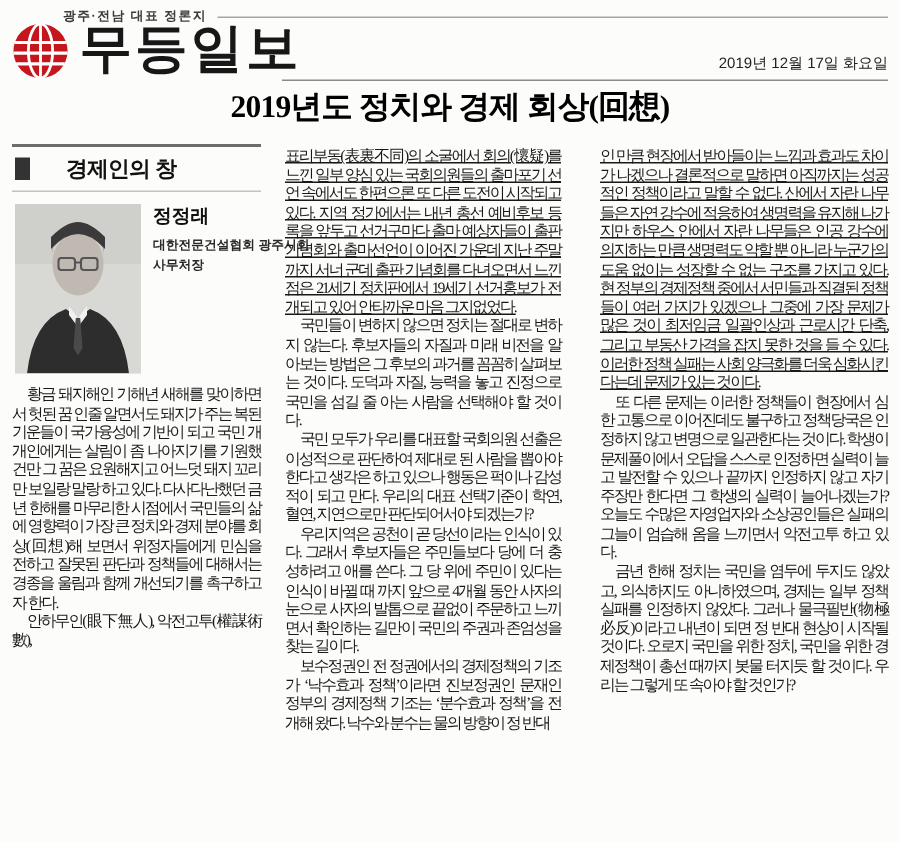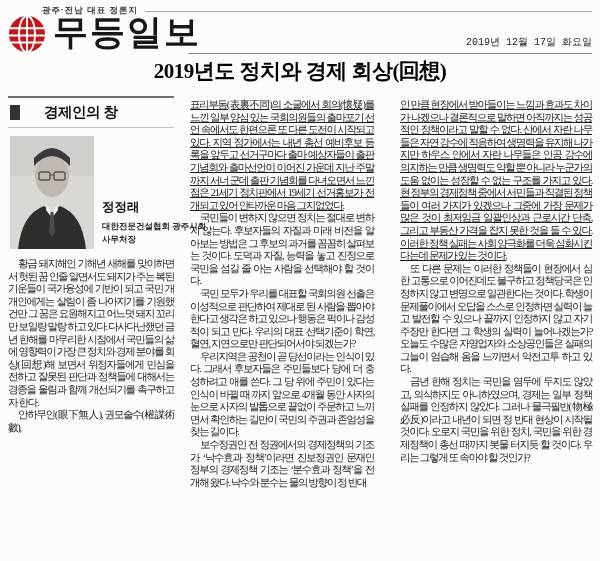--- a/index.html
+++ b/index.html
@@ -12,41 +12,41 @@
 
   
   .masthead{position:absolute;left:8px;top:4px;right:8px;height:54px;}
   .tagline-row{position:absolute;left:34px;top:1px;right:0;display:flex;align-items:center;}
   .tagline{font-family:"Liberation Sans","DejaVu Sans",sans-serif;font-size:8.5px;font-weight:bold;
            color:#3a3a3a;letter-spacing:1px;white-space:nowrap;}
   .tagline-rule{flex:1;border-top:1px solid #a5a5a5;margin-left:7px;height:0;}
   .globe{position:absolute;left:0;top:11px;width:38px;height:38px;}
   .logo-text{position:absolute;left:45px;top:9px;font-size:35px;font-weight:900;
              color:#171717;letter-spacing:2px;line-height:40px;white-space:nowrap;}
-  .date{position:absolute;right:0;top:31px;font-family:Liberation Mono, monospace;
+  .date{position:absolute;right:0;top:31px;font-family:Liberation Sans, sans-serif;
         font-size:10px;color:#222;}
   .masthead-bottom-rule{position:absolute;left:180px;right:0;top:49px;border-top:1px solid #8a8a8a;height:0;}
 
   
   .headline{position:absolute;top:57px;left:0;width:600px;text-align:center;
             font-size:21px;font-weight:bold;color:#000000;letter-spacing:-0.5px;}
 
   
   .body-area{position:absolute;top:96px;left:8px;width:584px;height:463px;display:flex;}
   .colA{width:166px;margin-right:16px;flex:none;}
   .colB{width:184px;margin-right:26px;flex:none;padding-top:3px;}
   .colC{width:192px;flex:none;padding-top:3px;}
 
   .section-head{border-top:2px solid #6d6d6d;border-bottom:1px solid #c2c2c2;
                 padding:5px 0 5px 2px;display:flex;align-items:center;margin-bottom:8px;gap:18px;}
   .sq{width:10px;height:15px;background:#333;flex:none;margin-right:6px;}
   .section-label{font-family:"Liberation Sans","DejaVu Sans",sans-serif;font-weight:bold;
                  font-size:14.5px;color:#111;letter-spacing:-0.5px;white-space:nowrap;}
 
-  .author-block{display:flex;align-items:flex-end;margin:2px 0 9px 2px;}
+  .author-block{display:flex;align-items:flex-start;margin:2px 0 9px 2px;}
   .photo{width:84px;height:113px;flex:none;background:#d8d8d5;overflow:hidden;}
   .caption{margin-left:8px;padding-bottom:3px;white-space:nowrap;
            font-family:"Liberation Sans","DejaVu Sans",sans-serif;}
   .author-name{font-size:12.5px;font-weight:bold;color:#111;margin-bottom:4px;}
   .author-org,.author-title{font-size:8.5px;font-weight:bold;color:#2a2a2a;line-height:13px;}
 
   .body-text{text-align:justify;}
   .para{margin:0;font-size:10.5px;line-height:12.6px;color:#191919;
         letter-spacing:-1.3px;text-indent:10px;word-break:break-all;}
   .para.noindent{text-indent:0;text-decoration:underline;}
@@ -100,21 +100,21 @@
           </svg>
         </div>
         <div class="caption">
           <div class="author-name">정정래</div>
           <div class="author-org">대한전문건설협회 광주시회</div>
           <div class="author-title">사무처장</div>
         </div>
       </div>
       <div class="body-text">
           <p class="para">황금 돼지해인 기해년 새해를 맞이하면서 헛된 꿈 인줄 알면서도 돼지가 주는 복된 기운들이 국가융성에 기반이 되고 국민 개개인에게는 살림이 좀 나아지기를 기원했건만 그 꿈은 요원해지고 어느덧 돼지 꼬리만 보일랑 말랑 하고 있다. 다사다난했던 금년 한해를 마무리한 시점에서 국민들의 삶에 영향력이 가장 큰 정치와 경제 분야를 회상(回想)해 보면서 위정자들에게 민심을 전하고 잘못된 판단과 정책들에 대해서는 경종을 울림과 함께 개선되기를 촉구하고자 한다.</p>
-          <p class="para">안하무인(眼下無人), 권모술수(權謀術數),</p>
+          <p class="para">안하무인(眼下無人), 악전고투(權謀術數),</p>
         </div>
     </div>
 
     <div class="colB body-text">
         <p class="para noindent">표리부동(表裏不同)의 소굴에서 회의(懷疑)를 느낀 일부 양심 있는 국회의원들의 출마포기 선언 속에서도 한편으론 또 다른 도전이 시작되고 있다. 지역 정가에서는 내년 총선 예비후보 등록을 앞두고 선거구마다 출마 예상자들이 출판기념회와 출마선언이 이어진 가운데 지난 주말까지 서너 군데 출판 기념회를 다녀오면서 느낀 점은 21세기 정치판에서 19세기 선거홍보가 전개되고 있어 안타까운 마음 그지없었다.</p>
         <p class="para">국민들이 변하지 않으면 정치는 절대로 변하지 않는다. 후보자들의 자질과 미래 비전을 알아보는 방법은 그 후보의 과거를 꼼꼼히 살펴보는 것이다. 도덕과 자질, 능력을 놓고 진정으로 국민을 섬길 줄 아는 사람을 선택해야 할 것이다.</p>
         <p class="para">국민 모두가 우리를 대표할 국회의원 선출은 이성적으로 판단하여 제대로 된 사람을 뽑아야 한다고 생각은 하고 있으나 행동은 퍽이나 감성적이 되고 만다. 우리의 대표 선택기준이 학연, 혈연, 지연으로만 판단되어서야 되겠는가?</p>
         <p class="para">우리지역은 공천이 곧 당선이라는 인식이 있다. 그래서 후보자들은 주민들보다 당에 더 충성하려고 애를 쓴다. 그 당 위에 주민이 있다는 인식이 바뀔 때 까지 앞으로 4개월 동안 사자의 눈으로 사자의 발톱으로 끝없이 주문하고 느끼면서 확인하는 길만이 국민의 주권과 존엄성을 찾는 길이다.</p>
         <p class="para">보수정권인 전 정권에서의 경제정책의 기조가 ‘낙수효과 정책’이라면 진보정권인 문재인 정부의 경제정책 기조는 ‘분수효과 정책’을 전개해 왔다. 낙수와 분수는 물의 방향이 정 반대</p>
       </div>

